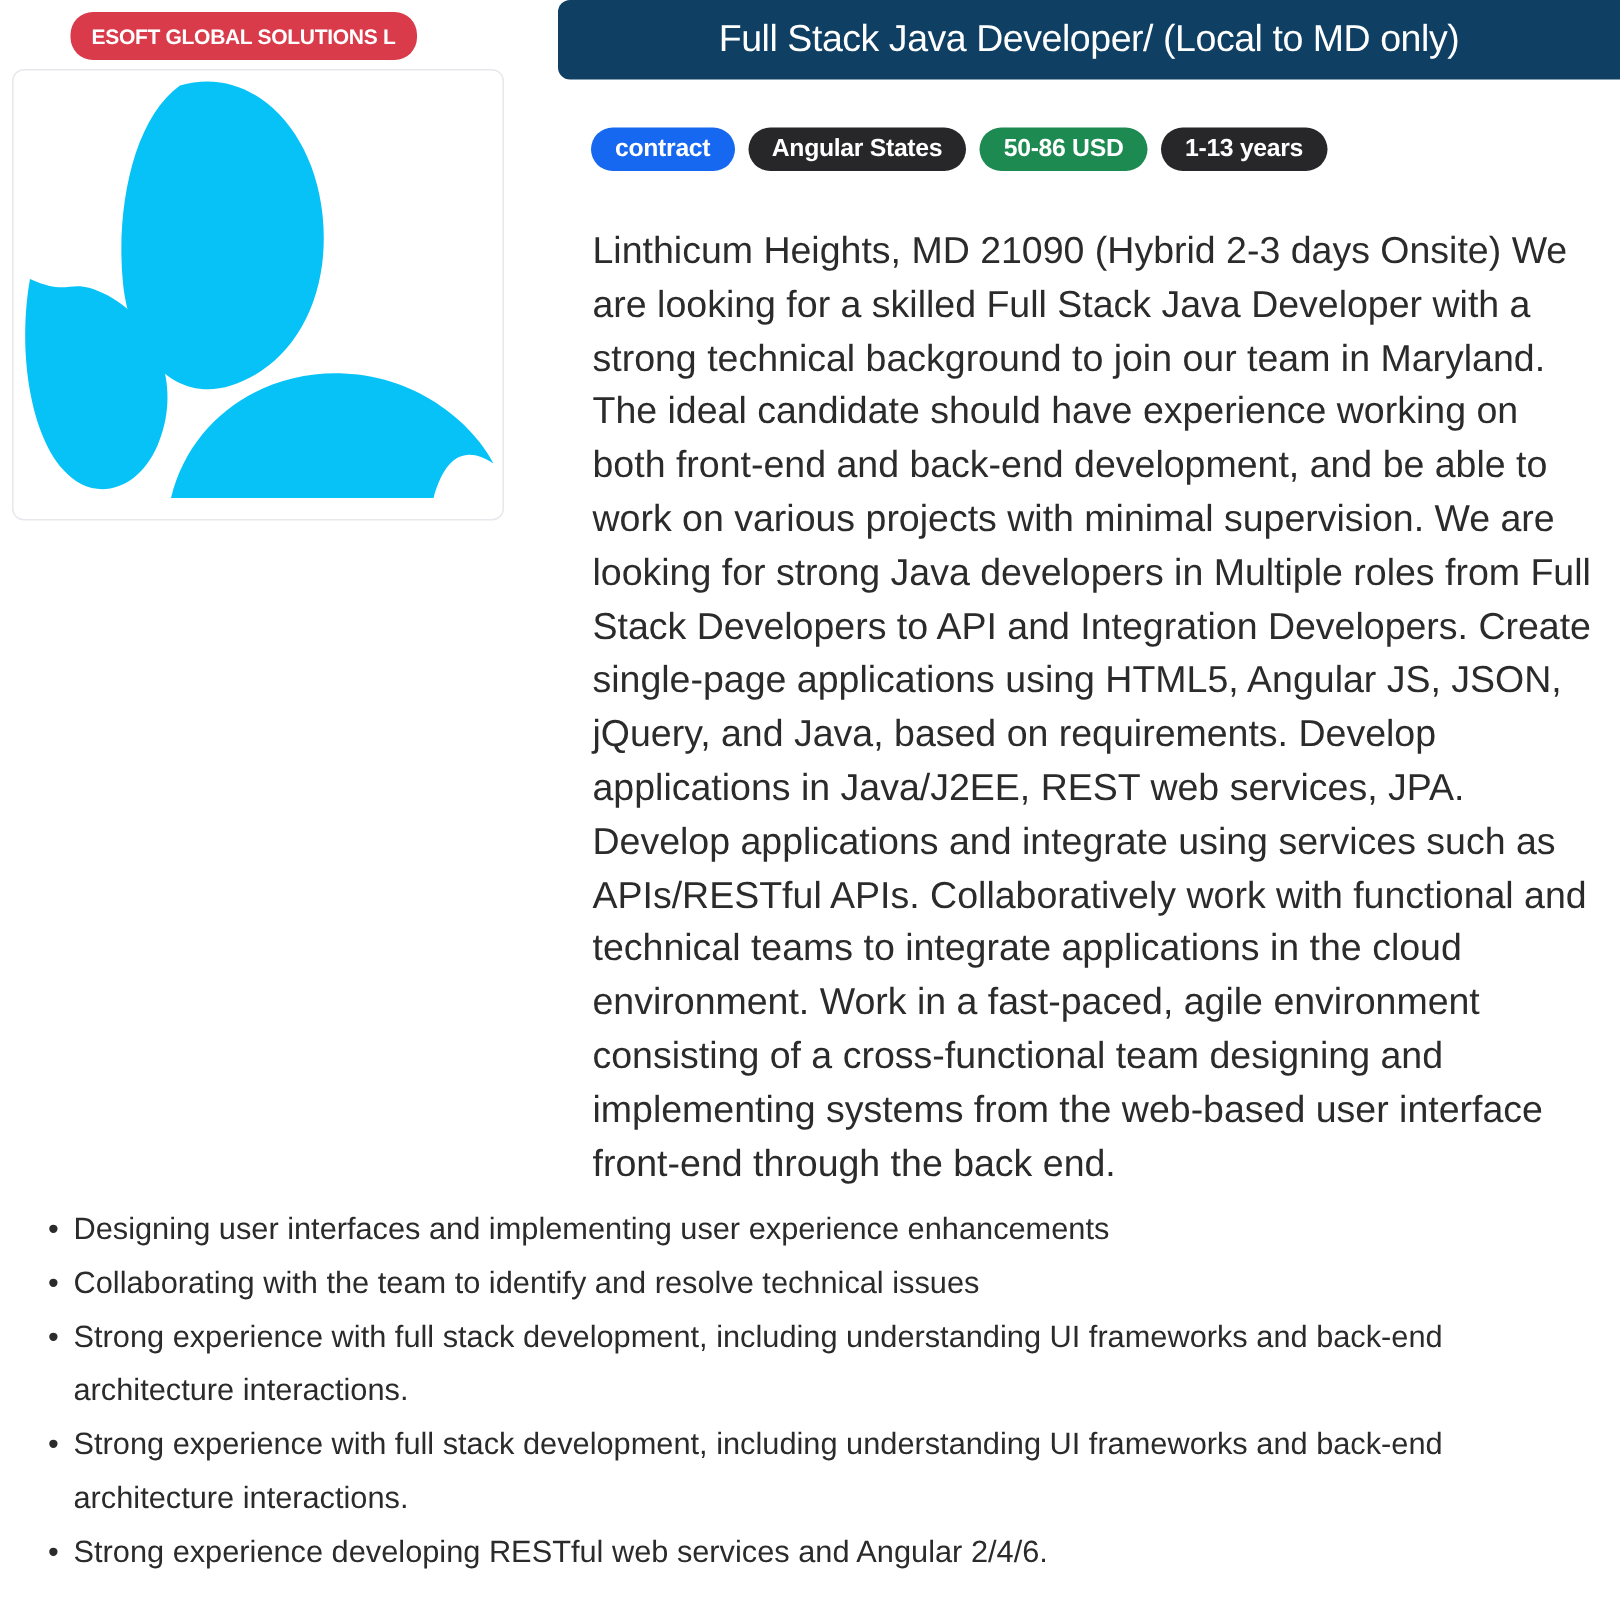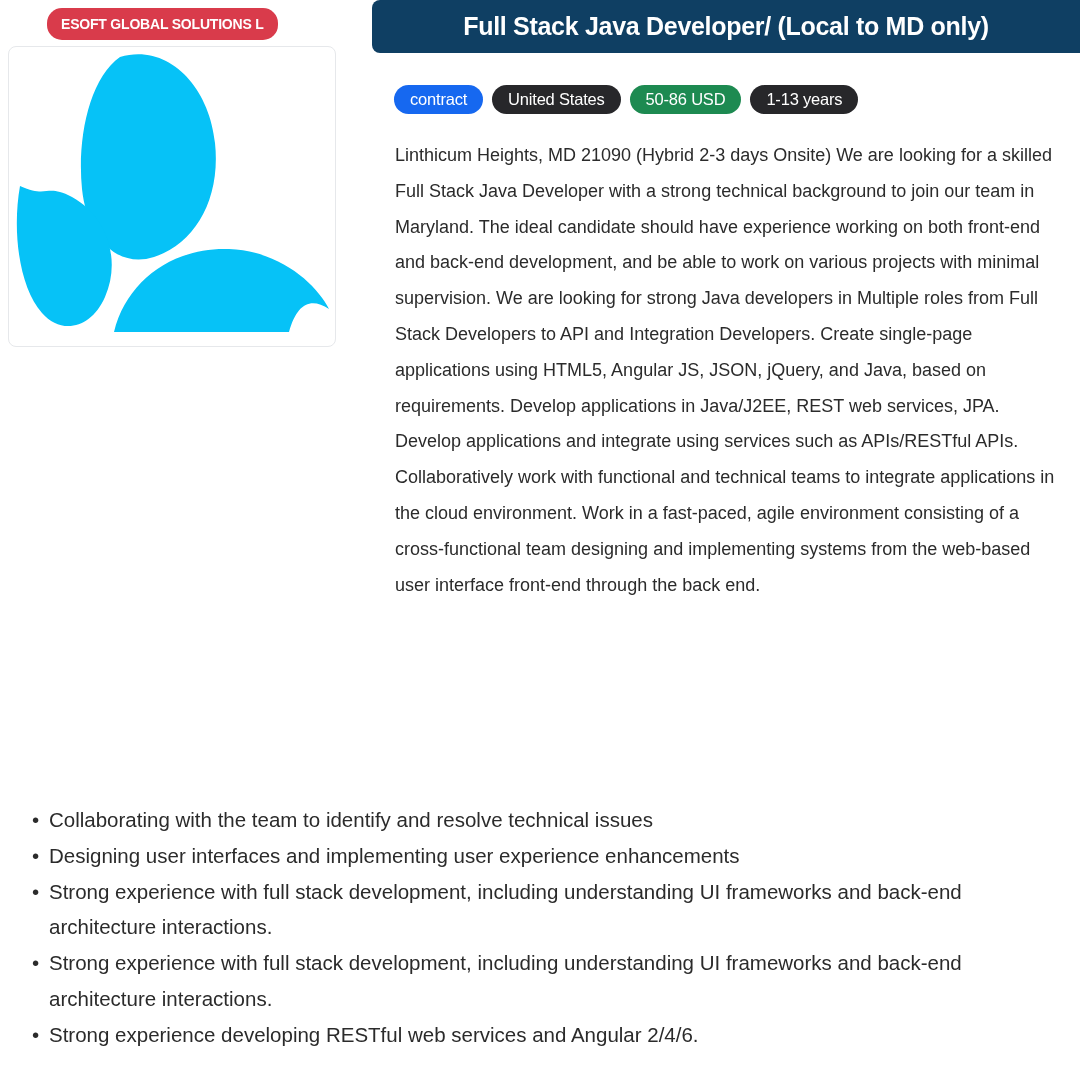--- a/index.html
+++ b/index.html
@@ -86,21 +86,21 @@
     border-bottom-left-radius: 8px;
     display: flex;
     align-items: center;
     justify-content: center;
     padding: 0 14px;
   }
 
   .job-title-bar .title-text {
     color: #ffffff;
     font-size: 25px;
-    font-weight: bold;
+    font-weight: normal;
     letter-spacing: -0.3px;
     white-space: nowrap;
     text-align: right;
   }
 
   .tag-row {
     display: flex;
     align-items: center;
     gap: 9px;
     padding: 32px 0 0 22px;
@@ -108,33 +108,33 @@
 
   .tag {
     display: inline-flex;
     align-items: center;
     justify-content: center;
     height: 29px;
     padding: 0 16px;
     border-radius: 15px;
     color: #ffffff;
     font-size: 16.5px;
-    font-weight: normal;
+    font-weight: bold;
     letter-spacing: -0.2px;
     white-space: nowrap;
   }
 
   .tag.blue  { background: #1668f0; }
   .tag.dark  { background: #27272a; }
   .tag.green { background: #1d8a51; }
 
   .job-description {
     width: 666px;
-    margin: 24px 0 0 23px;
-    font-size: 18px;
+    margin: 36px 0 0 23px;
+    font-size: 25px;
     line-height: 35.8px;
     color: #2b2b2b;
     text-align: left;
   }
 
   
   .requirements {
     position: absolute;
     left: 0;
     top: 802px;
@@ -184,31 +184,31 @@
   </div>
 
   <div class="right-col">
 
     <div class="job-title-bar">
       <span class="title-text">Full Stack Java Developer/ (Local to MD only)</span>
     </div>
 
     <div class="tag-row">
       <span class="tag blue">contract</span>
-      <span class="tag dark">United States</span>
+      <span class="tag dark">Angular States</span>
       <span class="tag green">50-86 USD</span>
       <span class="tag dark">1-13 years</span>
     </div>
 
     <p class="job-description">Linthicum Heights, MD 21090 (Hybrid 2-3 days Onsite) We are looking for a skilled Full Stack Java Developer with a strong technical background to join our team in Maryland. The ideal candidate should have experience working on both front-end and back-end development, and be able to work on various projects with minimal supervision. We are looking for strong Java developers in Multiple roles from Full Stack Developers to API and Integration Developers. Create single-page applications using HTML5, Angular JS, JSON, jQuery, and Java, based on requirements. Develop applications in Java/J2EE, REST web services, JPA. Develop applications and integrate using services such as APIs/RESTful APIs. Collaboratively work with functional and technical teams to integrate applications in the cloud environment. Work in a fast-paced, agile environment consisting of a cross-functional team designing and implementing systems from the web-based user interface front-end through the back end.</p>
   </div>
 
   <div class="requirements">
     <ul>
+      <li>Designing user interfaces and implementing user experience enhancements</li>
       <li>Collaborating with the team to identify and resolve technical issues</li>
-      <li>Designing user interfaces and implementing user experience enhancements</li>
       <li>Strong experience with full stack development, including understanding UI frameworks and back-end architecture interactions.</li>
       <li>Strong experience with full stack development, including understanding UI frameworks and back-end architecture interactions.</li>
       <li>Strong experience developing RESTful web services and Angular 2/4/6.</li>
     </ul>
   </div>
 
 </div>
 
 </body></html>

